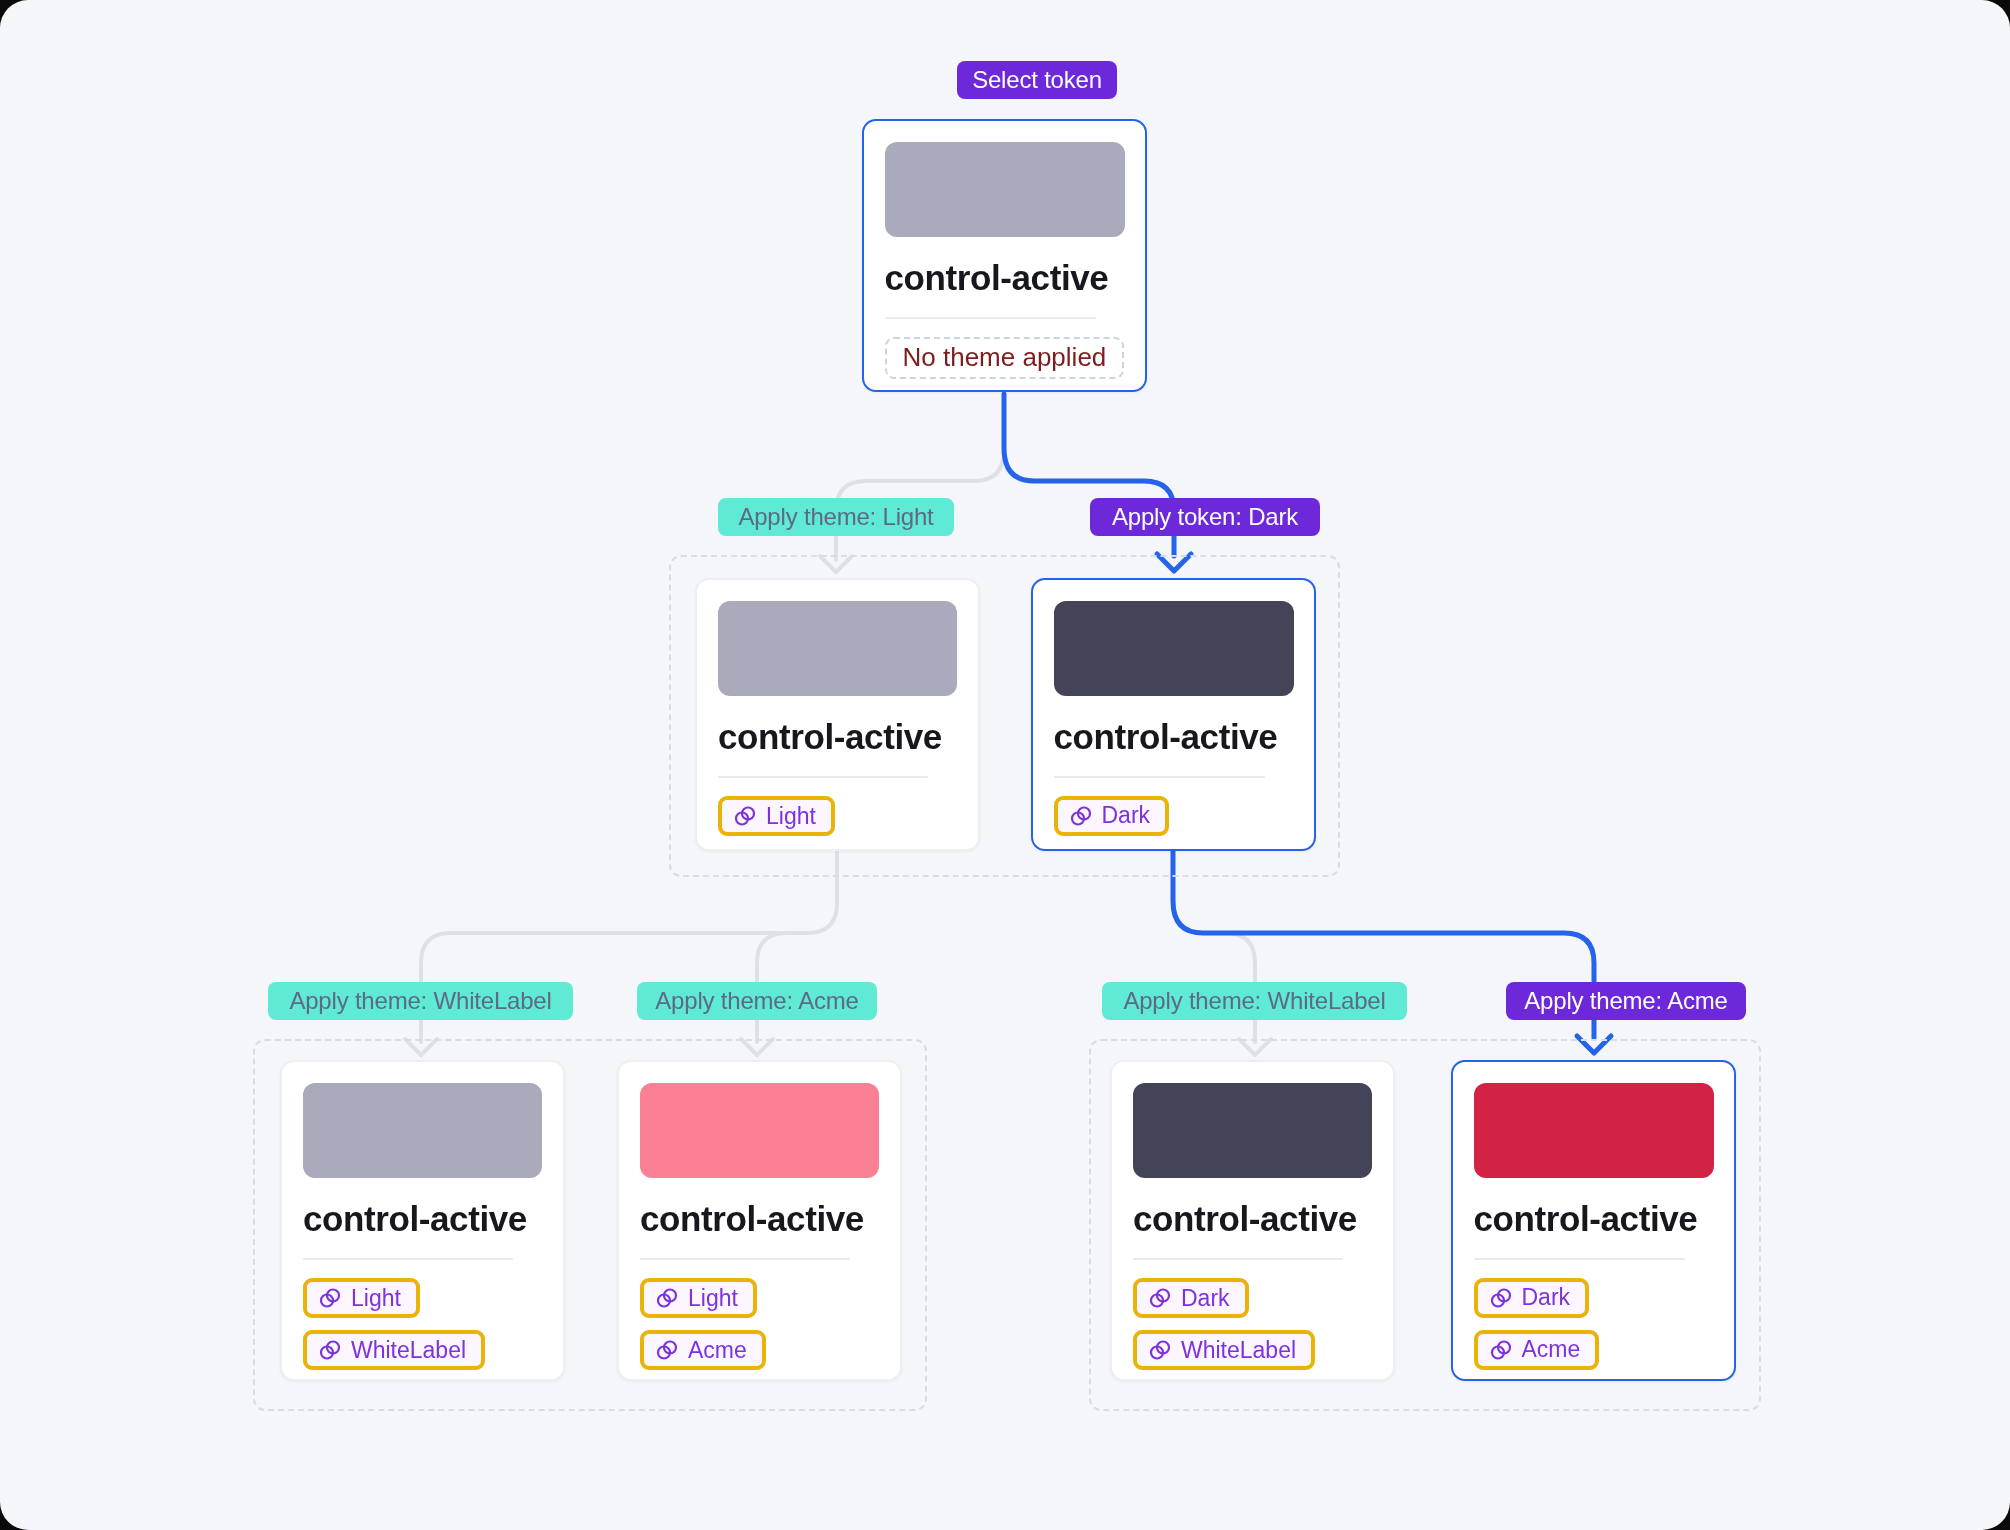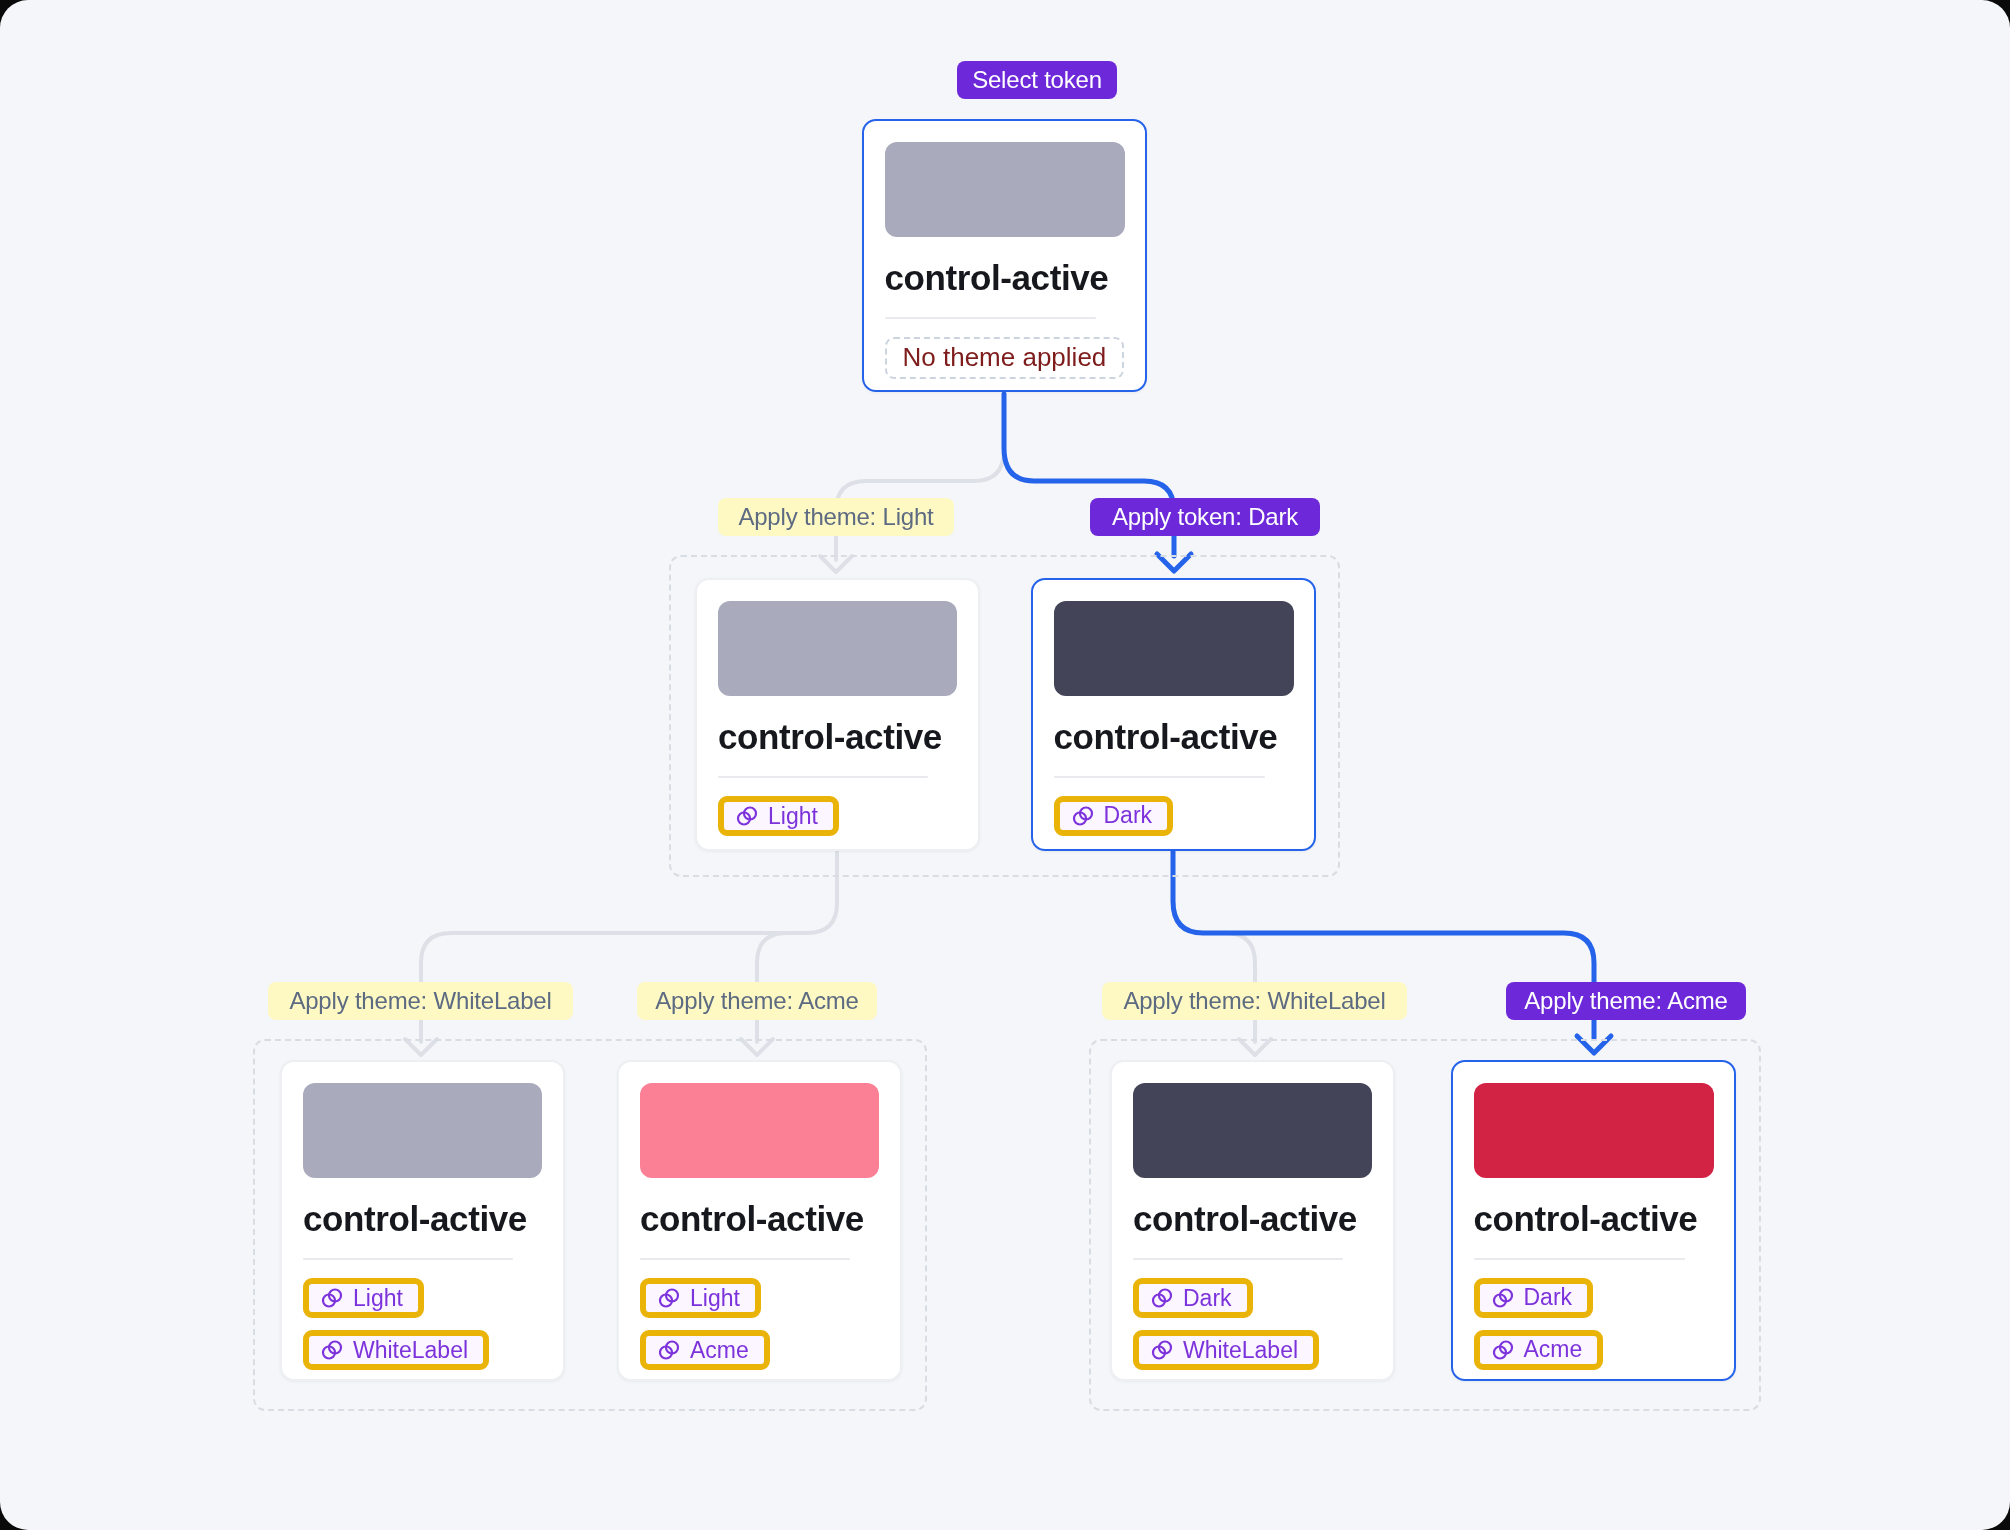--- a/index.html
+++ b/index.html
@@ -12,42 +12,42 @@
   svg.connectors{position:absolute;left:0;top:0;width:2010px;height:1530px;}
   svg.connectors path{fill:none;stroke-linecap:round;stroke-linejoin:round;}
   .edge-gray{stroke:#DDE0E6;stroke-width:4;}
   .edge-blue{stroke:#2563EB;stroke-width:5;}
 
   .edge-label{
     position:absolute;height:38px;border-radius:8px;
     display:flex;align-items:center;justify-content:center;
     font-size:24px;font-weight:500;letter-spacing:-0.2px;white-space:nowrap;
   }
-  .edge-label.inactive{background:#fef9c3;color:#5D6B82;}
+  .edge-label.inactive{background:#5eead4;color:#5D6B82;}
   .edge-label.active{background:#6d28d9;color:#FFFFFF;margin-left:32px;}
 
   .group{
     position:absolute;border:2px dashed #D8DCE3;border-radius:12px;background:transparent;
   }
 
   .node{
     position:absolute;width:285px;box-sizing:border-box;background:#FFFFFF;
     border:2px solid #EEEFF2;border-radius:14px;padding:21px;
     box-shadow:0 1px 3px rgba(20,24,40,.05);
   }
   .node.selected{border:2.5px solid #2563EB;padding:20.5px;}
   .node .swatch{height:95px;border-radius:12px;}
   .node .name{
     margin-top:21px;font-size:35px;font-weight:700;color:#17181D;letter-spacing:-0.4px;
   }
   .node .divider{margin-top:19px;height:2px;width:88%;background:#E9EAEE;border-radius:1px;}
   .chips{margin-top:18px;display:flex;flex-direction:column;align-items:flex-start;gap:12px;}
   .chip{
     display:inline-flex;align-items:center;gap:9px;height:40px;box-sizing:border-box;
-    padding:0 15px 0 11px;border:6px solid #eab308;border-radius:9px;background:#FBF6FF;
+    padding:0 15px 0 11px;border:4px solid #eab308;border-radius:9px;background:#FBF6FF;
     color:#7D33DC;font-size:23px;font-weight:500;
   }
   .chip svg{display:block;}
   .chip-dashed{
     display:inline-flex;align-items:center;height:42px;box-sizing:border-box;
     margin-top:18px;padding:0 16px;border:2px dashed #CCD4DF;border-radius:9px;
     color:#7f1d1d;font-size:26px;font-weight:500;background:transparent;
   }
 </style>
 </head>

